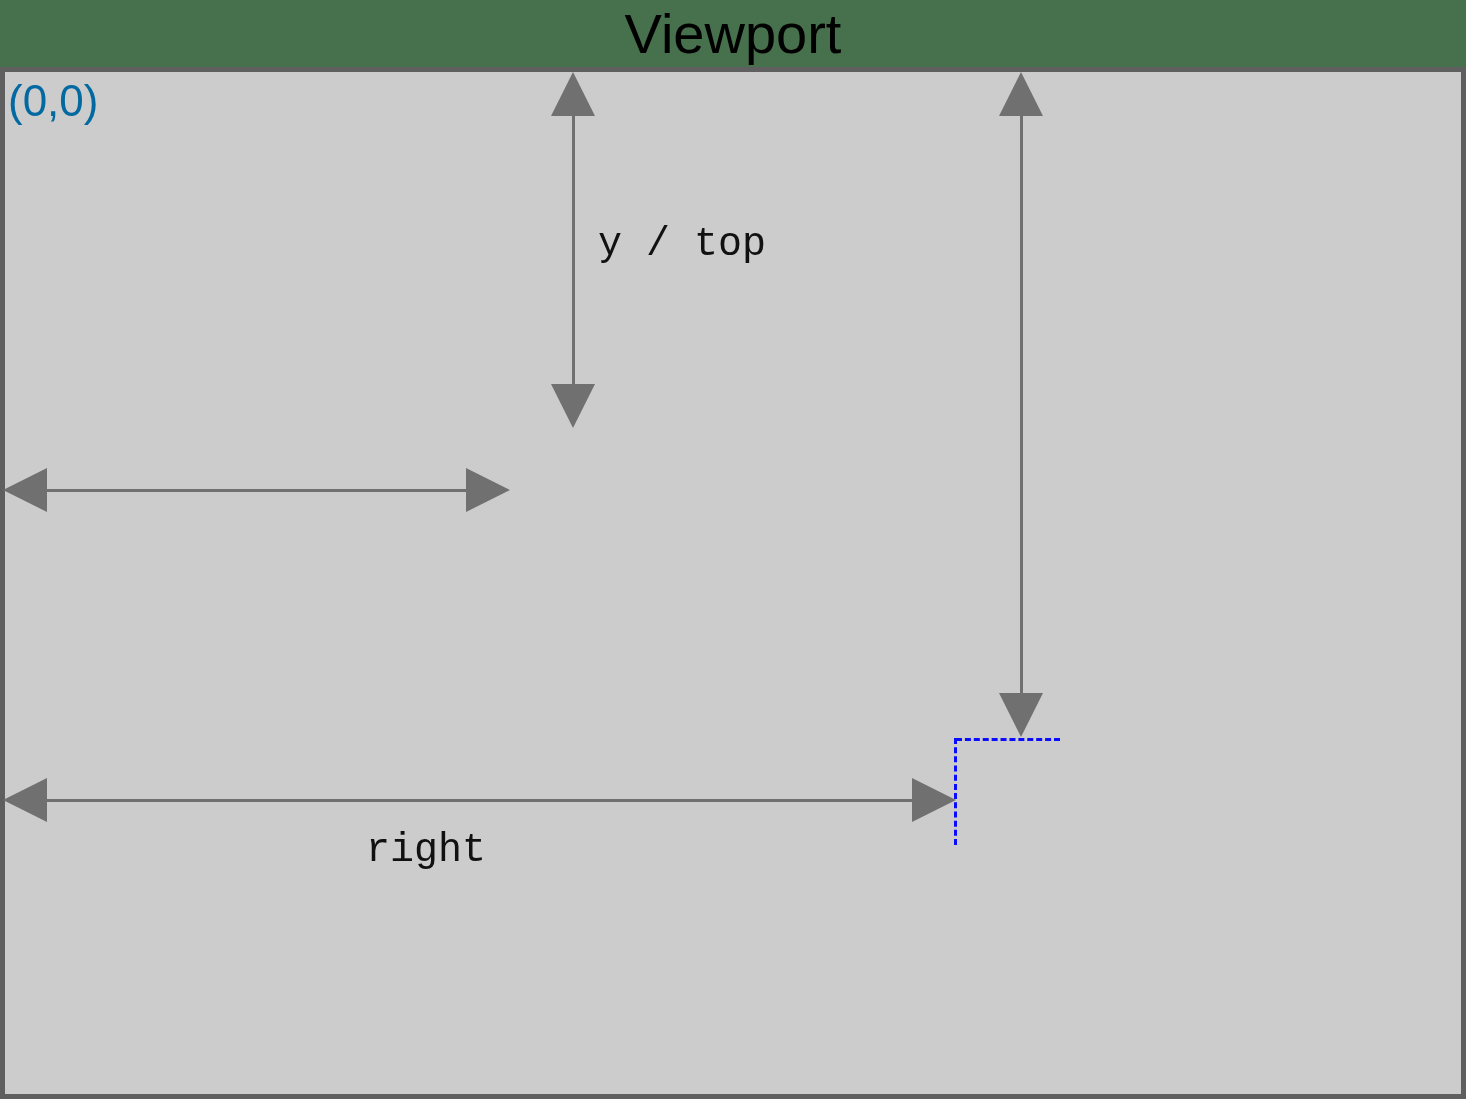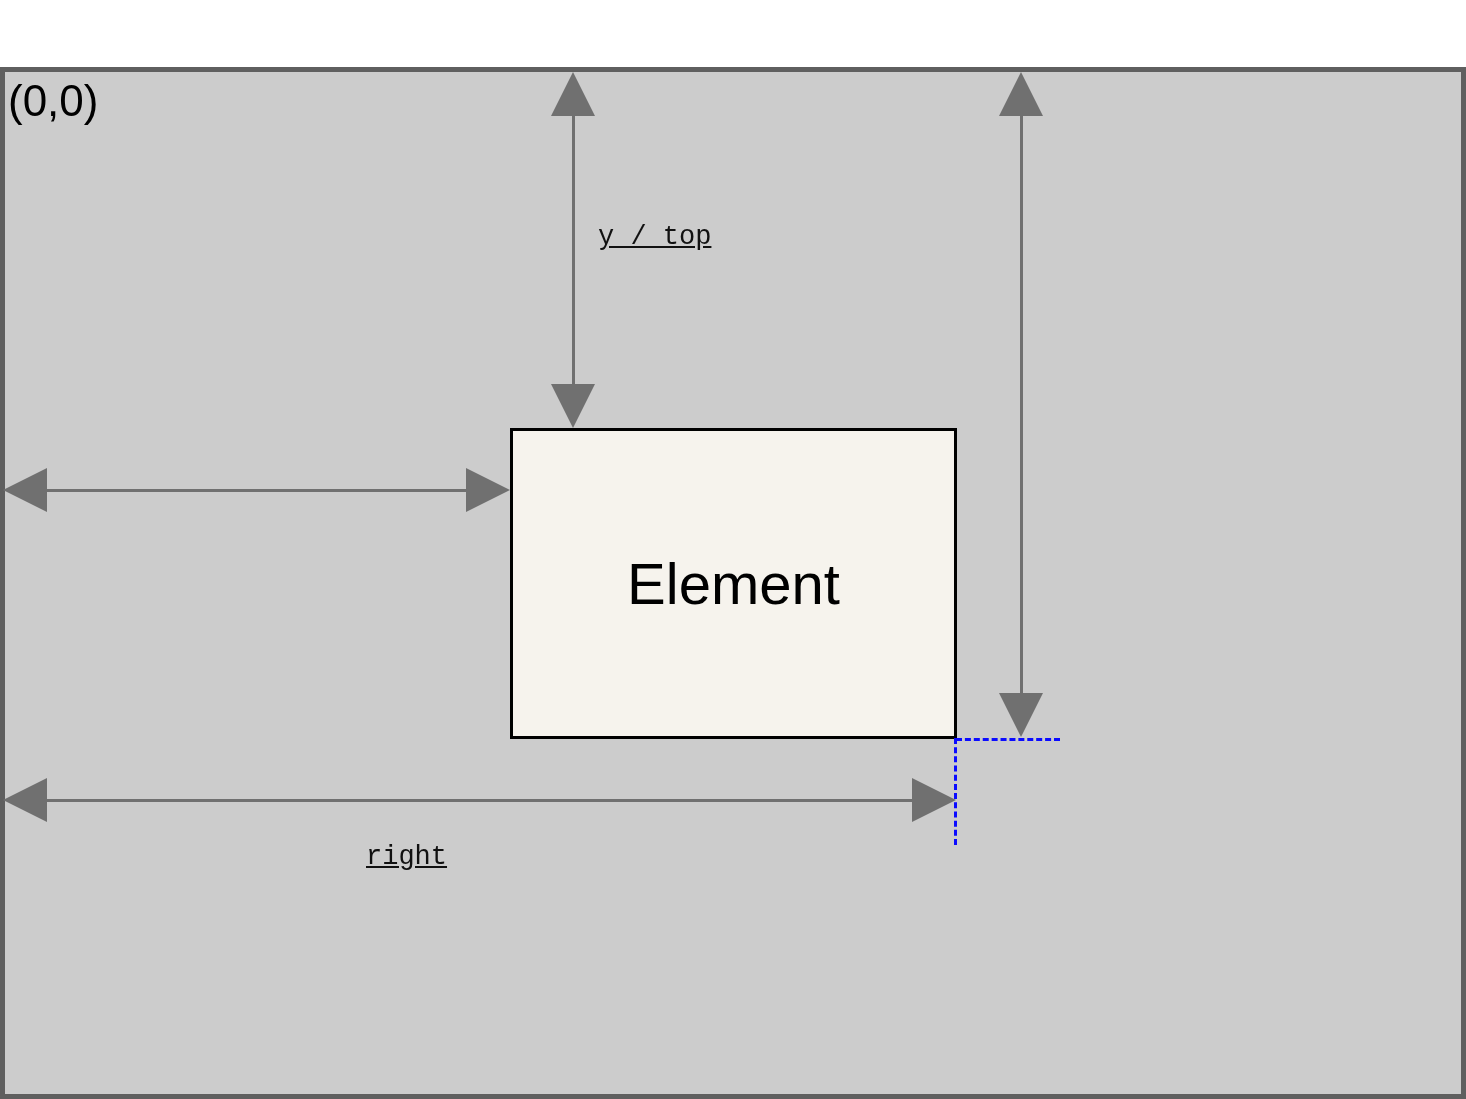--- a/index.html
+++ b/index.html
@@ -33,41 +33,40 @@
   }
   
   .viewport-area{
     position:absolute;left:0;top:67px;width:1466px;height:1032px;
     box-sizing:border-box;
     background:var(--viewport-gray);
     border:5px solid var(--frame);
   }
   .origin-label{
     position:absolute;left:8px;top:76px;
-    font-size:44px;color:#000000;
+    font-size:44px;color:#0369a1;
   }
   
   .element-box{
     position:absolute;left:510px;top:428px;width:447px;height:311px;
     box-sizing:border-box;
     background:var(--element-fill);
     border:3px solid #000;
     display:flex;align-items:center;justify-content:center;
   }
   .element-label{
     font-size:58px;color:#000;
   }
   
   .mlabel{
     position:absolute;
     font-family:"Liberation Mono", monospace;
-    font-size:27px;
+    font-size:40px;
     color:var(--label-ink);
     white-space:pre;
-    text-decoration:underline;
   }
   
   .arrow{position:absolute;}
   .arrow .shaft{position:absolute;background:var(--arrow);}
   .arrow.v{width:44px;}
   .arrow.v .shaft{left:50%;margin-left:-1.5px;width:3px;top:30px;bottom:30px;}
   .arrow.v .head-up{position:absolute;top:0;left:0;width:0;height:0;
     border-left:22px solid transparent;border-right:22px solid transparent;
     border-bottom:44px solid var(--arrow);}
   .arrow.v .head-down{position:absolute;bottom:0;left:0;width:0;height:0;
@@ -83,36 +82,39 @@
     border-left:44px solid var(--arrow);}
   
   .arrow-y-top{left:551px;top:72px;height:356px;}
   .arrow-x-left{left:3px;top:468px;width:507px;}
   .arrow-bottom{left:999px;top:72px;height:665px;}
   .arrow-right{left:3px;top:778px;width:953px;}
   
   .label-y-top{left:598px;top:222px;}
   .label-x-left{left:158px;top:510px;}
   .label-bottom{left:1046px;top:378px;}
-  .label-right{left:366px;top:828px;margin-top:14px;}
+  .label-right{left:366px;top:828px;}
   
   .guide-h{
     position:absolute;left:956px;top:738px;width:104px;height:0;
     border-top:3px dashed var(--guide-blue);
   }
   .guide-v{
     position:absolute;left:954px;top:738px;width:0;height:107px;
     border-left:3px dashed var(--guide-blue);
   }
 </style>
 </head>
 <body>
 
 <div class="stage">
 
+  <div class="header-bar">
+    <span class="header-title">Viewport</span>
+  </div>
 
   <div class="viewport-area"></div>
 
   <span class="origin-label">(0,0)</span>
 
   <div class="arrow v arrow-y-top">
     <span class="head-up"></span>
     <span class="shaft"></span>
     <span class="head-down"></span>
   </div>
@@ -130,20 +132,17 @@
     <span class="head-down"></span>
   </div>
 
   <div class="arrow h arrow-right">
     <span class="head-left"></span>
     <span class="shaft"></span>
     <span class="head-right"></span>
   </div>
   <span class="mlabel label-right">right</span>
 
-  <div class="element-box">
-    <span class="element-label">Element</span>
-  </div>
 
   <div class="guide-h"></div>
   <div class="guide-v"></div>
 
 </div>
 
 </body></html>

